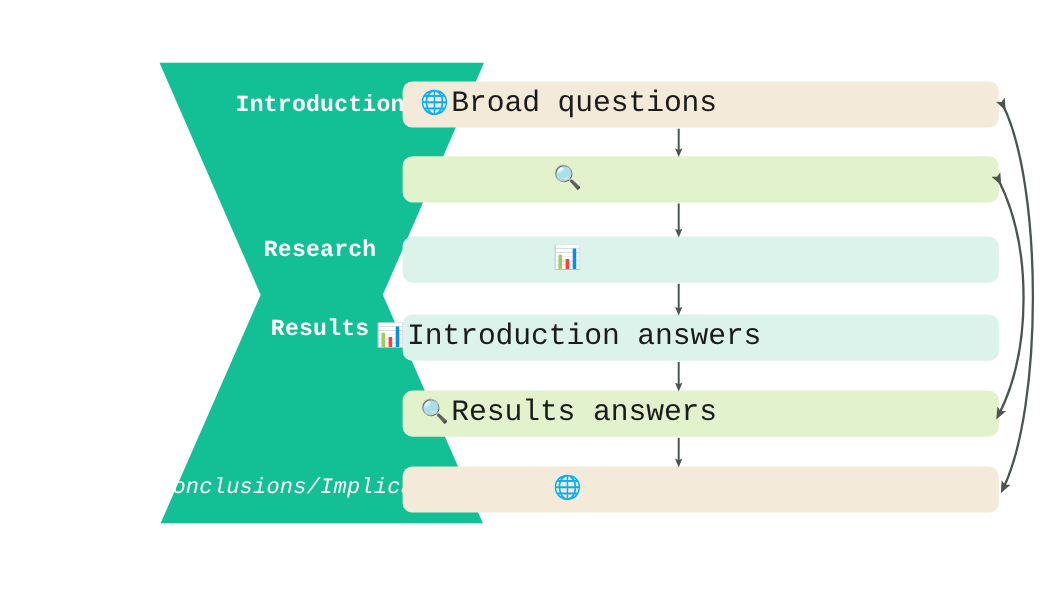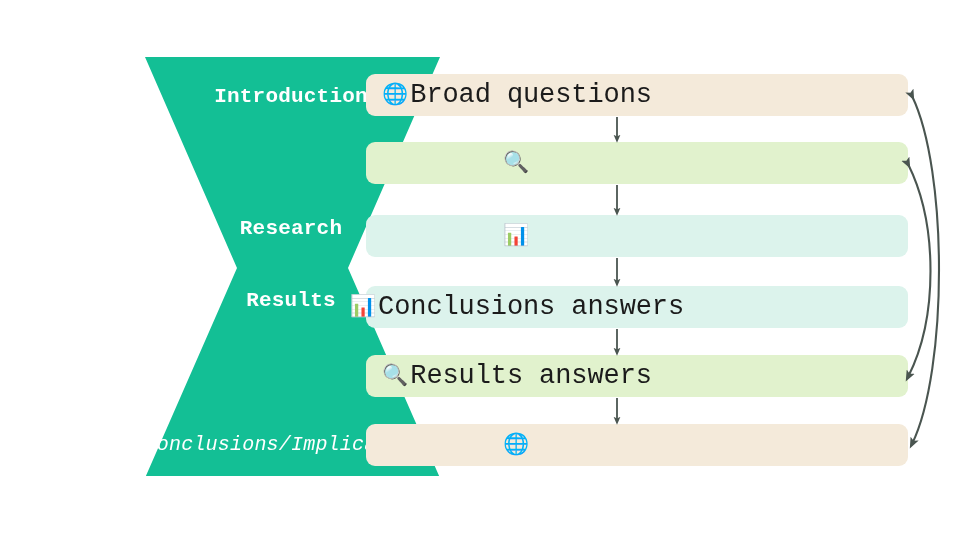--- a/index.html
+++ b/index.html
@@ -111,21 +111,21 @@
 
   <div class="bar" id="bar-2" style="left:366px; width:542px; top:215px; background:#dcf3ec;">
     <div class="bar-inner">
       <span class="bar-icon">📊</span>
     </div>
   </div>
 
   <div class="bar" id="bar-3" style="left:366px; width:542px; top:286px; background:#dcf3ec;">
     <div class="bar-inner">
       <span class="bar-icon">📊</span>
-      <span class="bar-text">Conclusions answers</span>
+      <span class="bar-text">Introduction answers</span>
     </div>
   </div>
 
   <div class="bar" id="bar-4" style="left:366px; width:542px; top:355px; background:#e1f2cd;">
     <div class="bar-inner">
       <span class="bar-icon">🔍</span>
       <span class="bar-text">Results answers</span>
     </div>
   </div>
 

